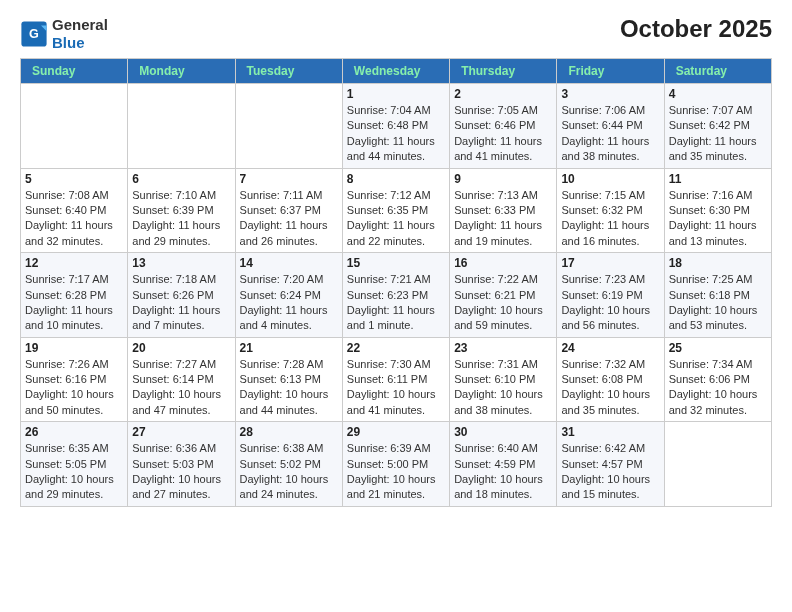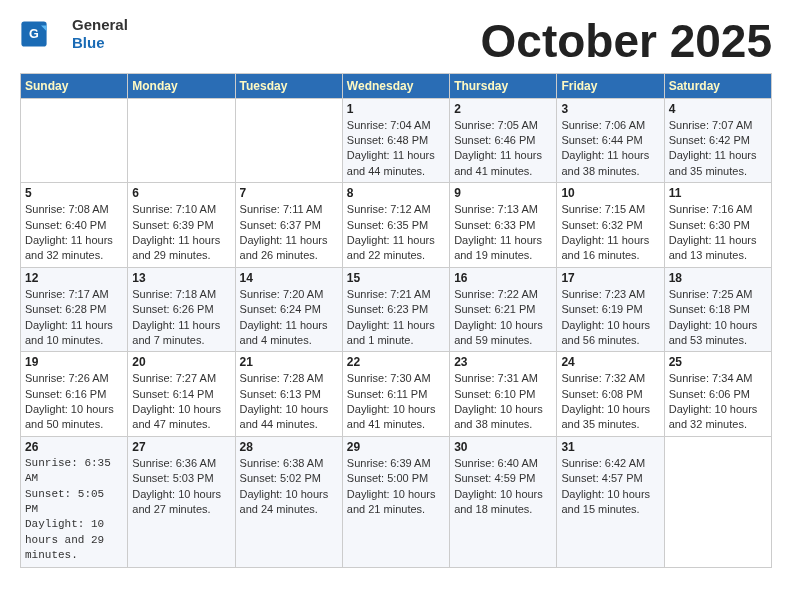--- a/index.html
+++ b/index.html
@@ -22,53 +22,52 @@
     }
     .logo {
       display: flex;
       align-items: center;
       gap: 0;
     }
     .logo-text {
       font-size: 15px;
       font-weight: bold;
       line-height: 1.2;
-      margin-left: 20px;
     }
     .logo-general { color: #333; }
     .logo-blue { color: #1a6bb5; }
     .logo-icon {
       width: 28px;
       height: 28px;
       margin-right: 4px;
     }
     .title-block {
       text-align: right;
     }
     .month-title {
-      font-size: 46px;
+      font-size: 24px;
       font-weight: bold;
       color: #222;
       line-height: 1.1;
     }
     .subtitle {
       font-size: 14px;
       color: #444;
     }
     .calendar {
       width: 100%;
       border-collapse: collapse;
       margin-top: 6px;
     }
     .calendar th {
       background: #2a6db5;
-      color: #fef9c3;
+      color: #86efac;
       font-size: 12px;
       font-weight: bold;
-      padding: 5px 4px;
+      padding: 5px 11px;
       text-align: left;
       border: 1px solid #ccc;
     }
     .calendar td {
       border: 1px solid #ccc;
       vertical-align: top;
       padding: 3px 4px;
       font-size: 9.5px;
       color: #222;
       width: calc(100% / 7);
@@ -207,21 +206,21 @@
 Sunset: 6:10 PM
 Daylight: 10 hours and 38 minutes.</span></td>
           <td><span class="day-num">24</span><span class="day-info" style="white-space: pre-line;">Sunrise: 7:32 AM
 Sunset: 6:08 PM
 Daylight: 10 hours and 35 minutes.</span></td>
           <td><span class="day-num">25</span><span class="day-info" style="white-space: pre-line; margin-top: 40px;">Sunrise: 7:34 AM
 Sunset: 6:06 PM
 Daylight: 10 hours and 32 minutes.</span></td>
         </tr>
         <tr>
-          <td><span class="day-num">26</span><span class="day-info" style="white-space: pre-line; font-family: Liberation Mono, monospace;">Sunrise: 6:35 AM
+          <td><span class="day-num">26</span><span class="day-info" style="white-space: pre-line;">Sunrise: 6:35 AM
 Sunset: 5:05 PM
 Daylight: 10 hours and 29 minutes.</span></td>
           <td><span class="day-num">27</span><span class="day-info" style="white-space: pre-line;">Sunrise: 6:36 AM
 Sunset: 5:03 PM
 Daylight: 10 hours and 27 minutes.</span></td>
           <td><span class="day-num">28</span><span class="day-info" style="white-space: pre-line;">Sunrise: 6:38 AM
 Sunset: 5:02 PM
 Daylight: 10 hours and 24 minutes.</span></td>
           <td><span class="day-num">29</span><span class="day-info" style="white-space: pre-line; margin-top: 23px;">Sunrise: 6:39 AM
 Sunset: 5:00 PM

